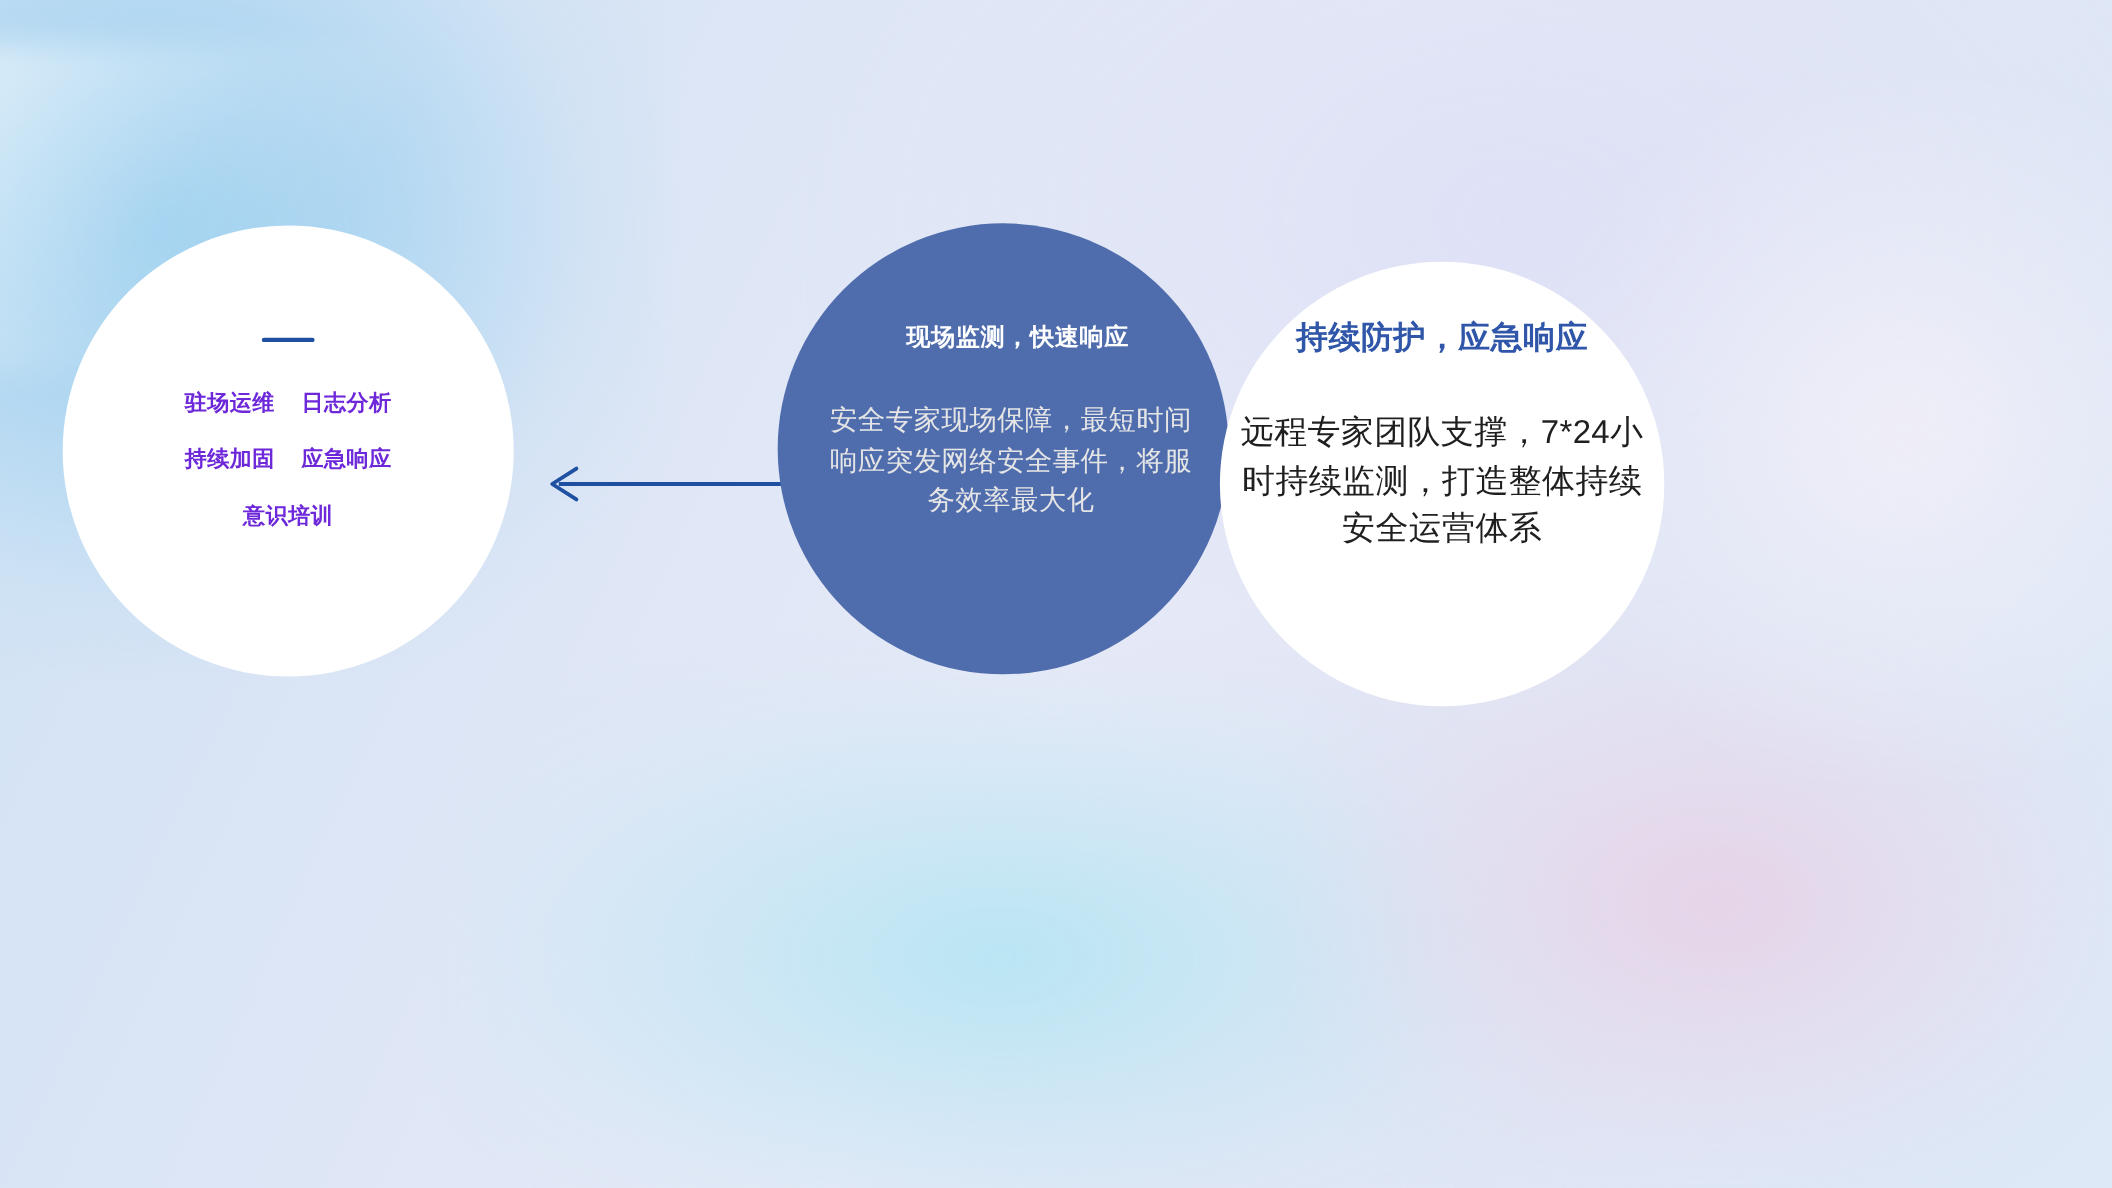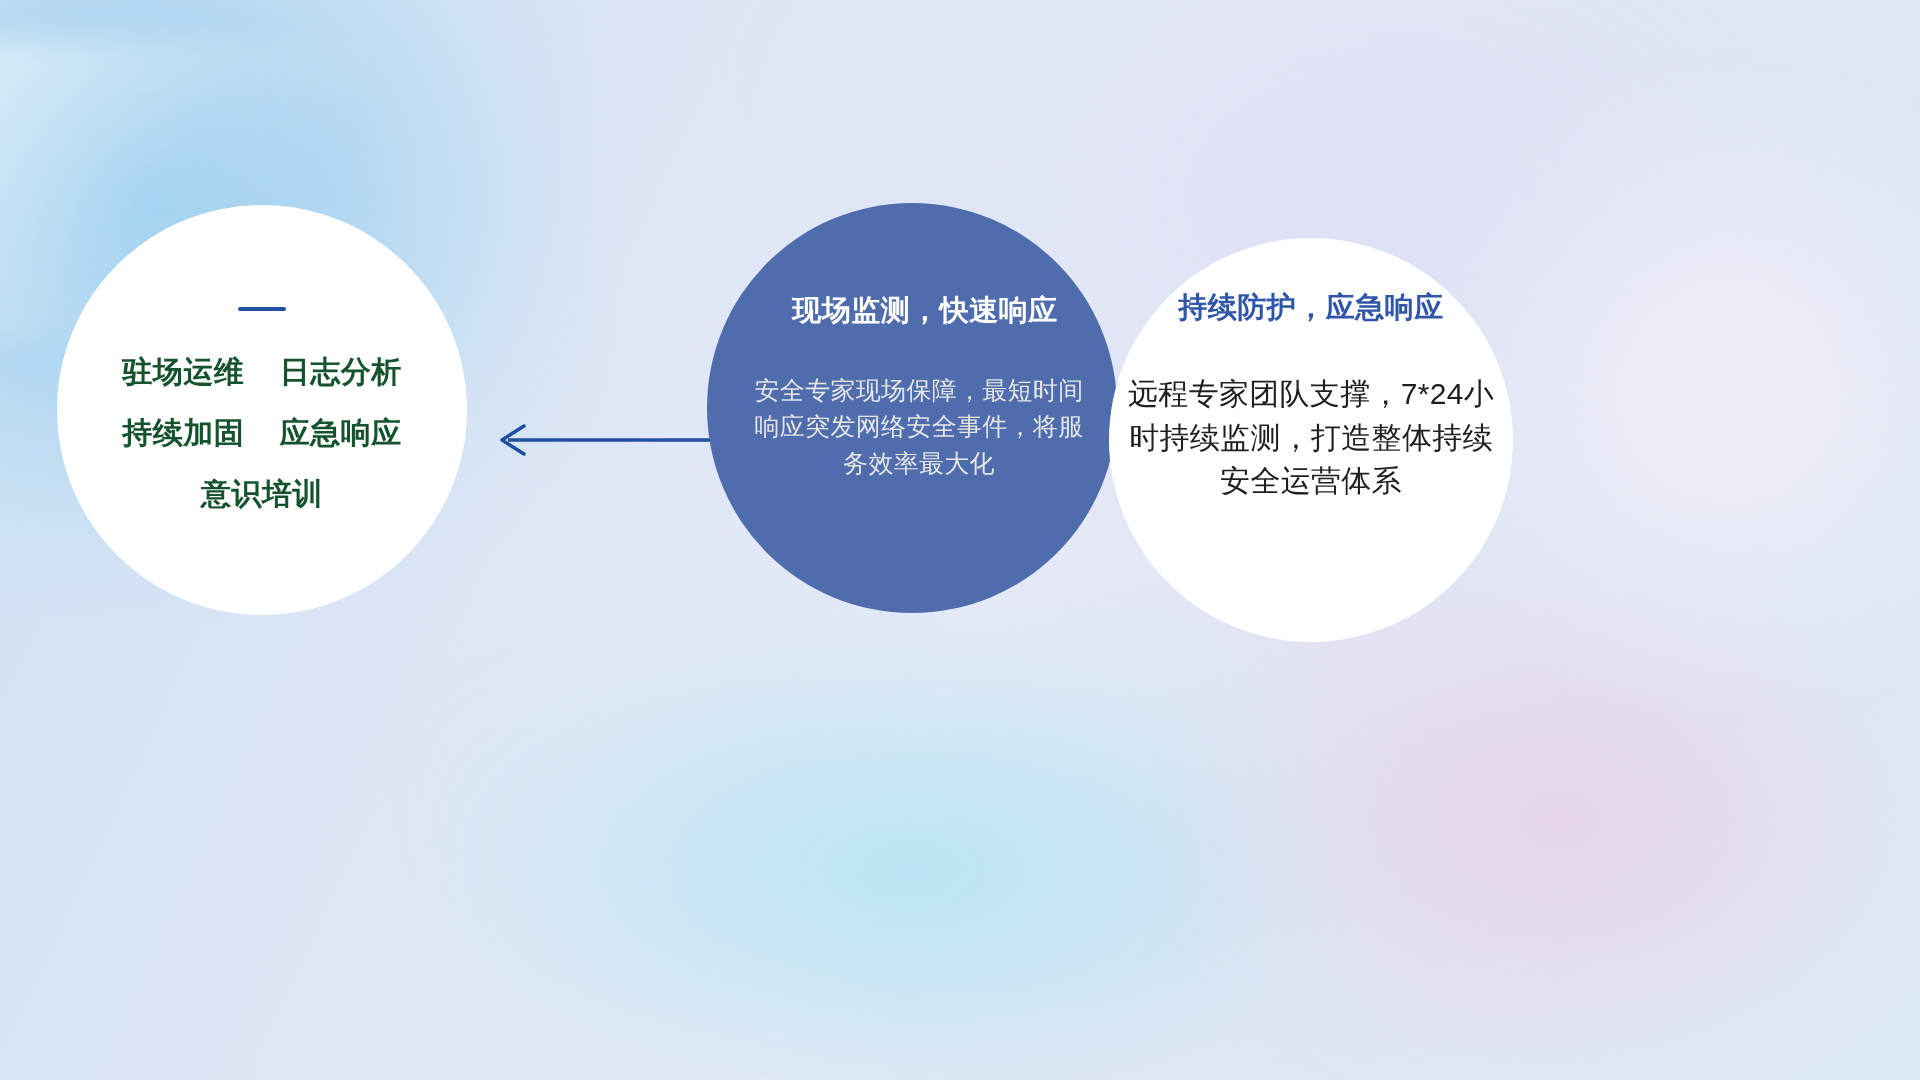--- a/index.html
+++ b/index.html
@@ -136,23 +136,23 @@
     box-sizing: border-box;
   }
   .accent-rule {
     width: 48px;
     height: 4px;
     background: #1f4fa0;
     margin: 0 auto 46px auto;
     border-radius: 2px;
   }
   .left-line {
-    font-size: 30px;
+    font-size: 20px;
     font-weight: 700;
-    color: #14532d;
+    color: #6d28d9;
     line-height: 1.0;
     margin-bottom: 31px;
     letter-spacing: 0.5px;
     white-space: pre;
   }
   .left-line:last-child { margin-bottom: 0; }
 
   .circle-mid {
     left: 707px;
     top: 203px;
@@ -164,21 +164,21 @@
   .circle-mid .inner {
     position: absolute;
     left: 0;
     right: 0;
     top: 92px;
     padding: 0 22px;
     box-sizing: border-box;
     text-align: center;
   }
   .mid-title {
-    font-size: 29px;
+    font-size: 22px;
     font-weight: 700;
     color: #ffffff;
     line-height: 1.1;
     letter-spacing: 0.5px;
     white-space: nowrap;
     margin-left: 26px;
   }
   .mid-body {
     margin-top: 45px;
     font-size: 25px;

